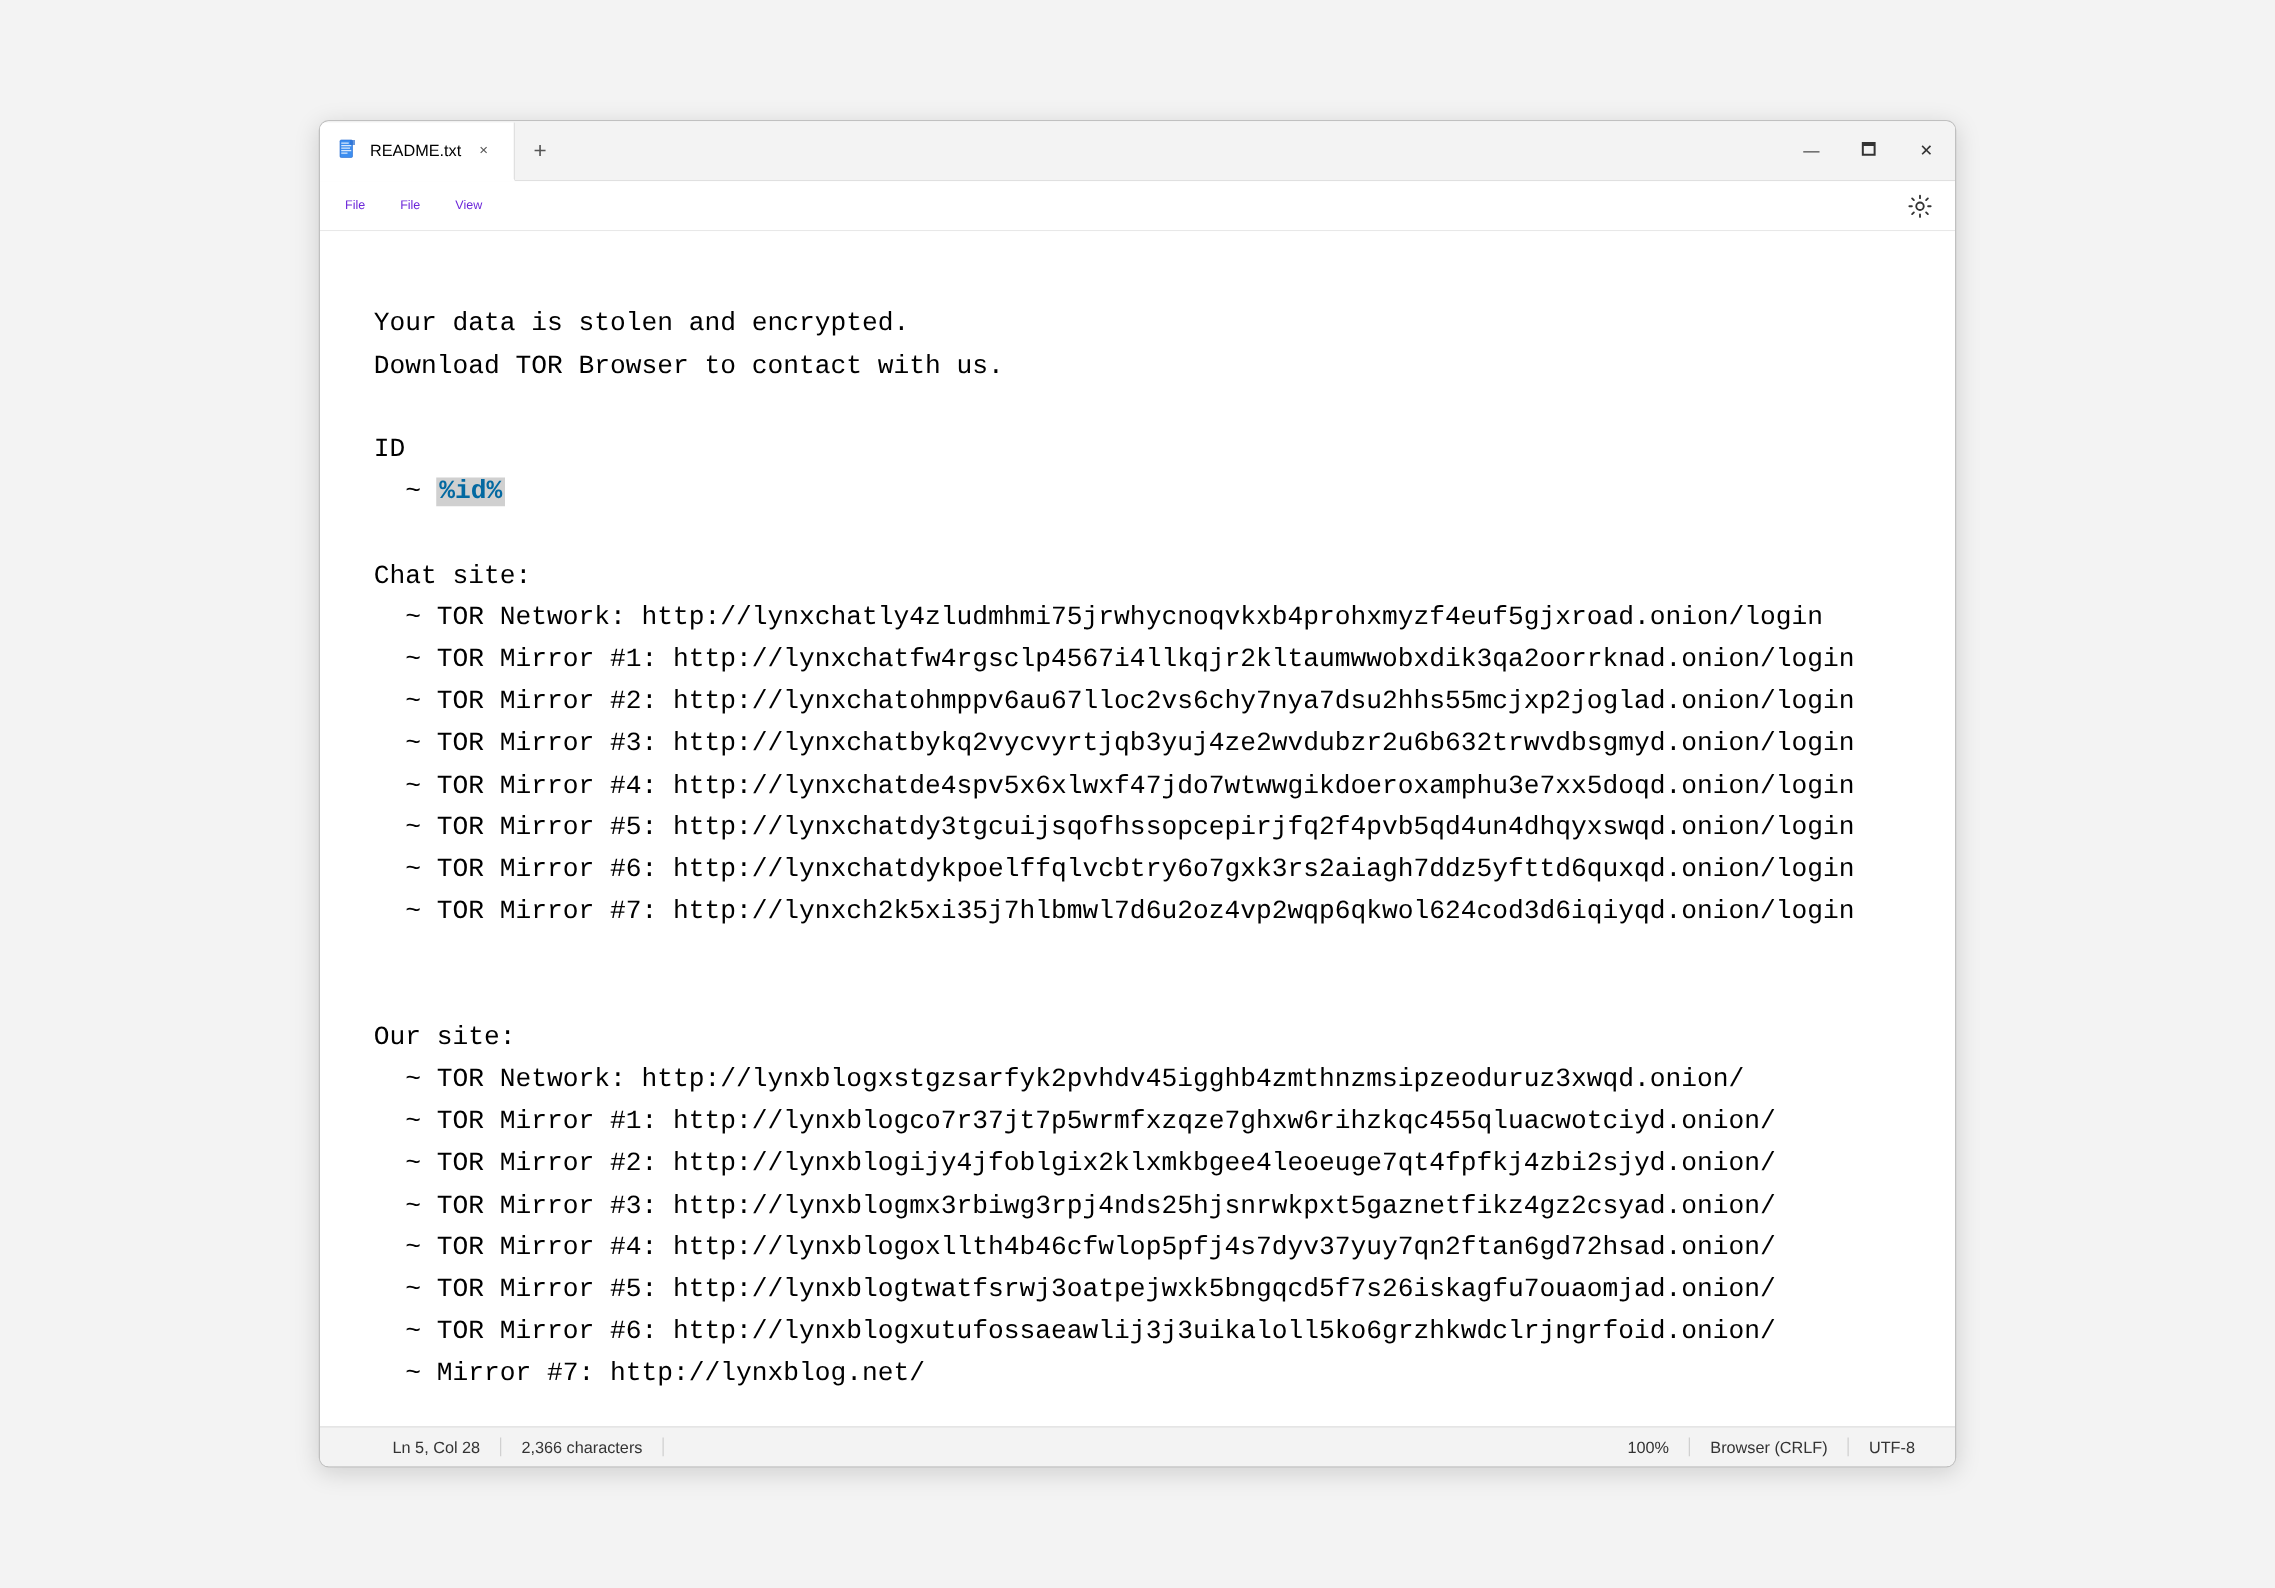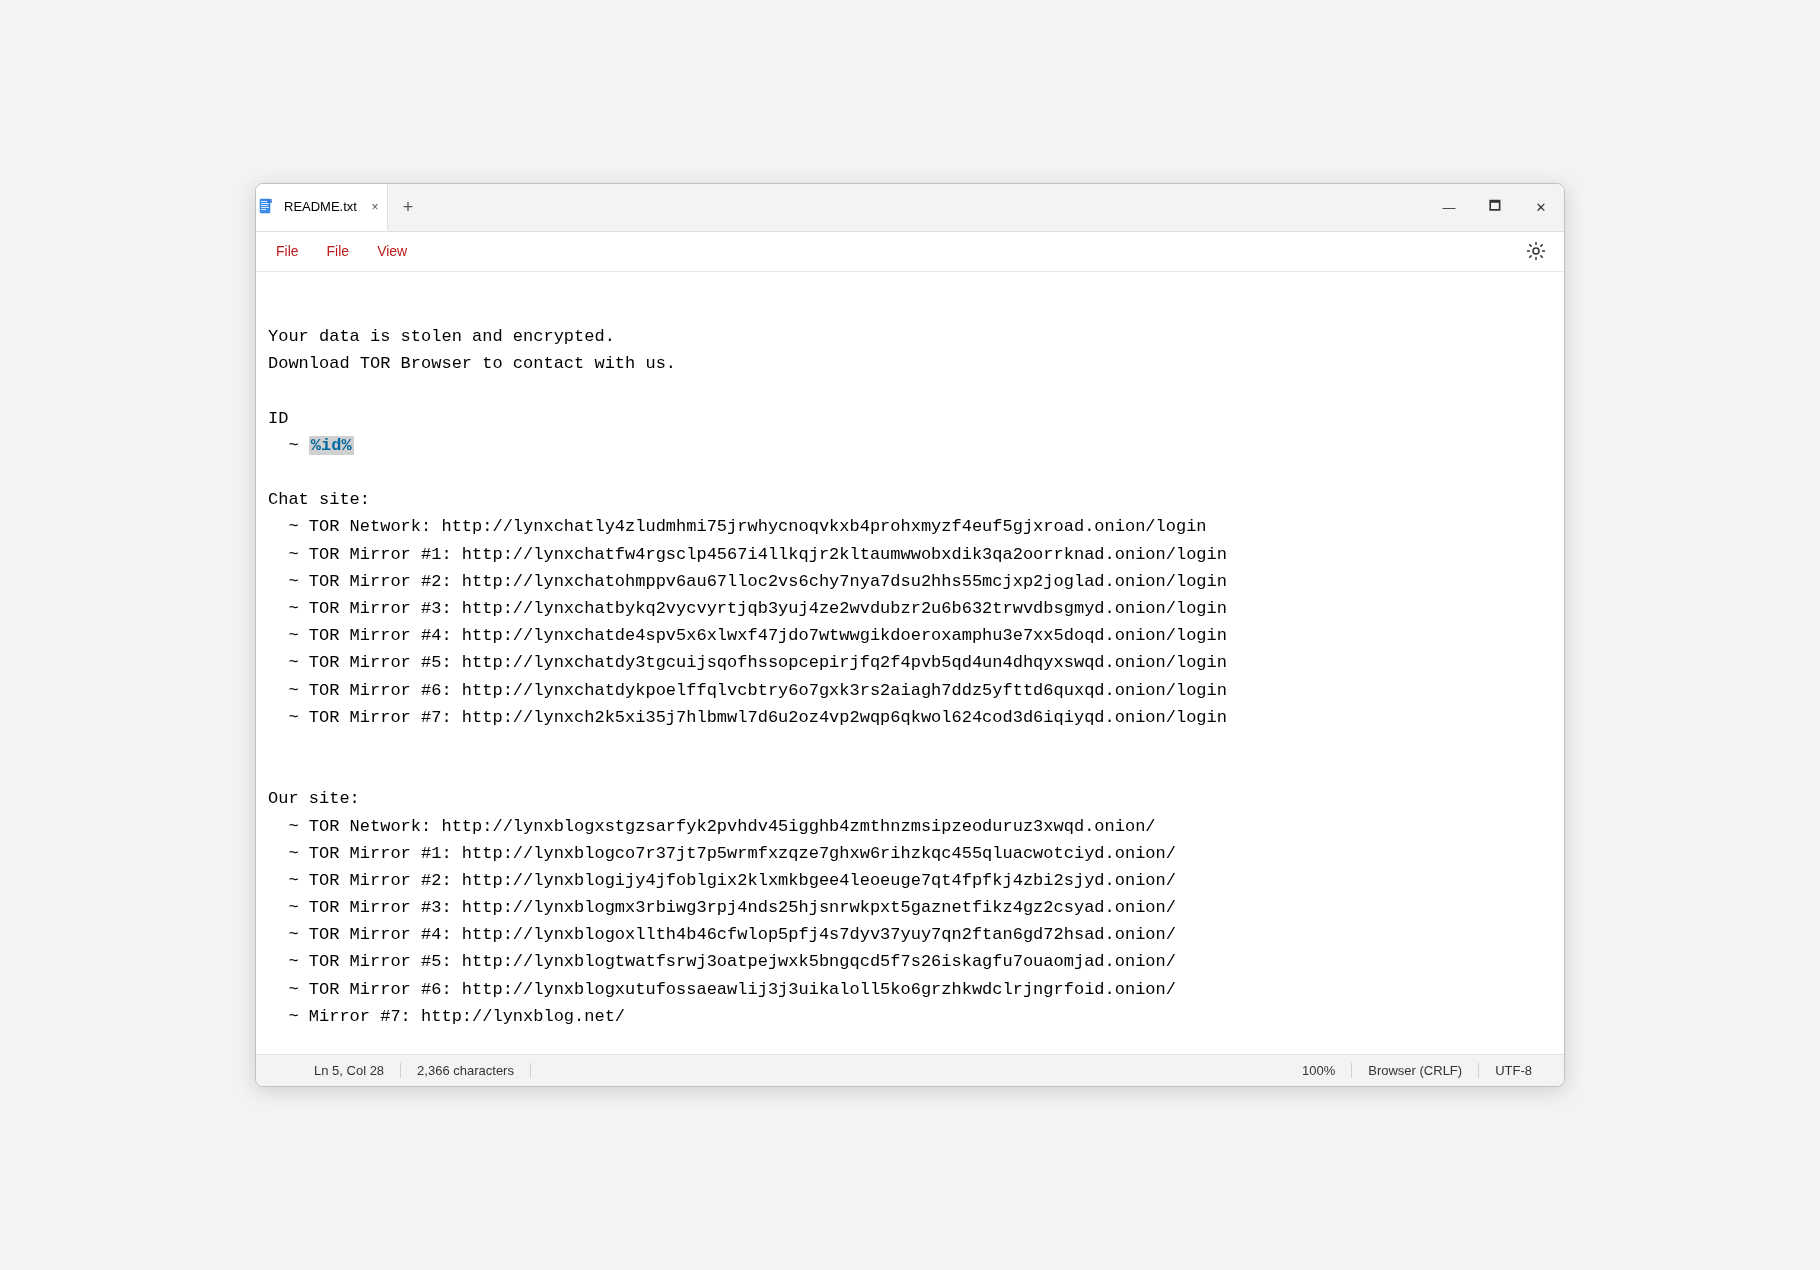--- a/index.html
+++ b/index.html
@@ -38,21 +38,21 @@
     .title-bar-left {
       display: flex;
       align-items: center;
       flex: 1;
     }
 
     .tab {
       display: flex;
       align-items: center;
       gap: 8px;
-      padding: 0 2px;
+      padding: 0 14px;
       height: 100%;
       background: #ffffff;
       border-right: 1px solid #e0e0e0;
       border-bottom: 2px solid #ffffff;
       margin-bottom: -1px;
       cursor: default;
     }
 
     .tab-icon {
       width: 18px;
@@ -115,44 +115,44 @@
       justify-content: space-between;
     }
 
     .menu-items {
       display: flex;
       gap: 4px;
     }
 
     .menu-item {
       padding: 4px 12px;
-      font-size: 14px;
-      color: #b91c1c;
+      font-size: 10px;
+      color: #6d28d9;
       cursor: pointer;
       border-radius: 4px;
     }
 
     .settings-icon {
       width: 40px;
       height: 40px;
       display: flex;
       align-items: center;
       justify-content: center;
       cursor: pointer;
       border-radius: 4px;
       font-size: 18px;
       color: #333;
     }
 
     
     .content {
       flex: 1;
-      padding: 24px 12px;
+      padding: 24px 43px;
       font-family: 'Courier New', Courier, monospace;
-      font-size: 17px;
+      font-size: 21px;
       line-height: 1.6;
       color: #000;
       overflow-y: auto;
       background: #ffffff;
     }
 
     .text-block {
       white-space: pre;
     }
 

